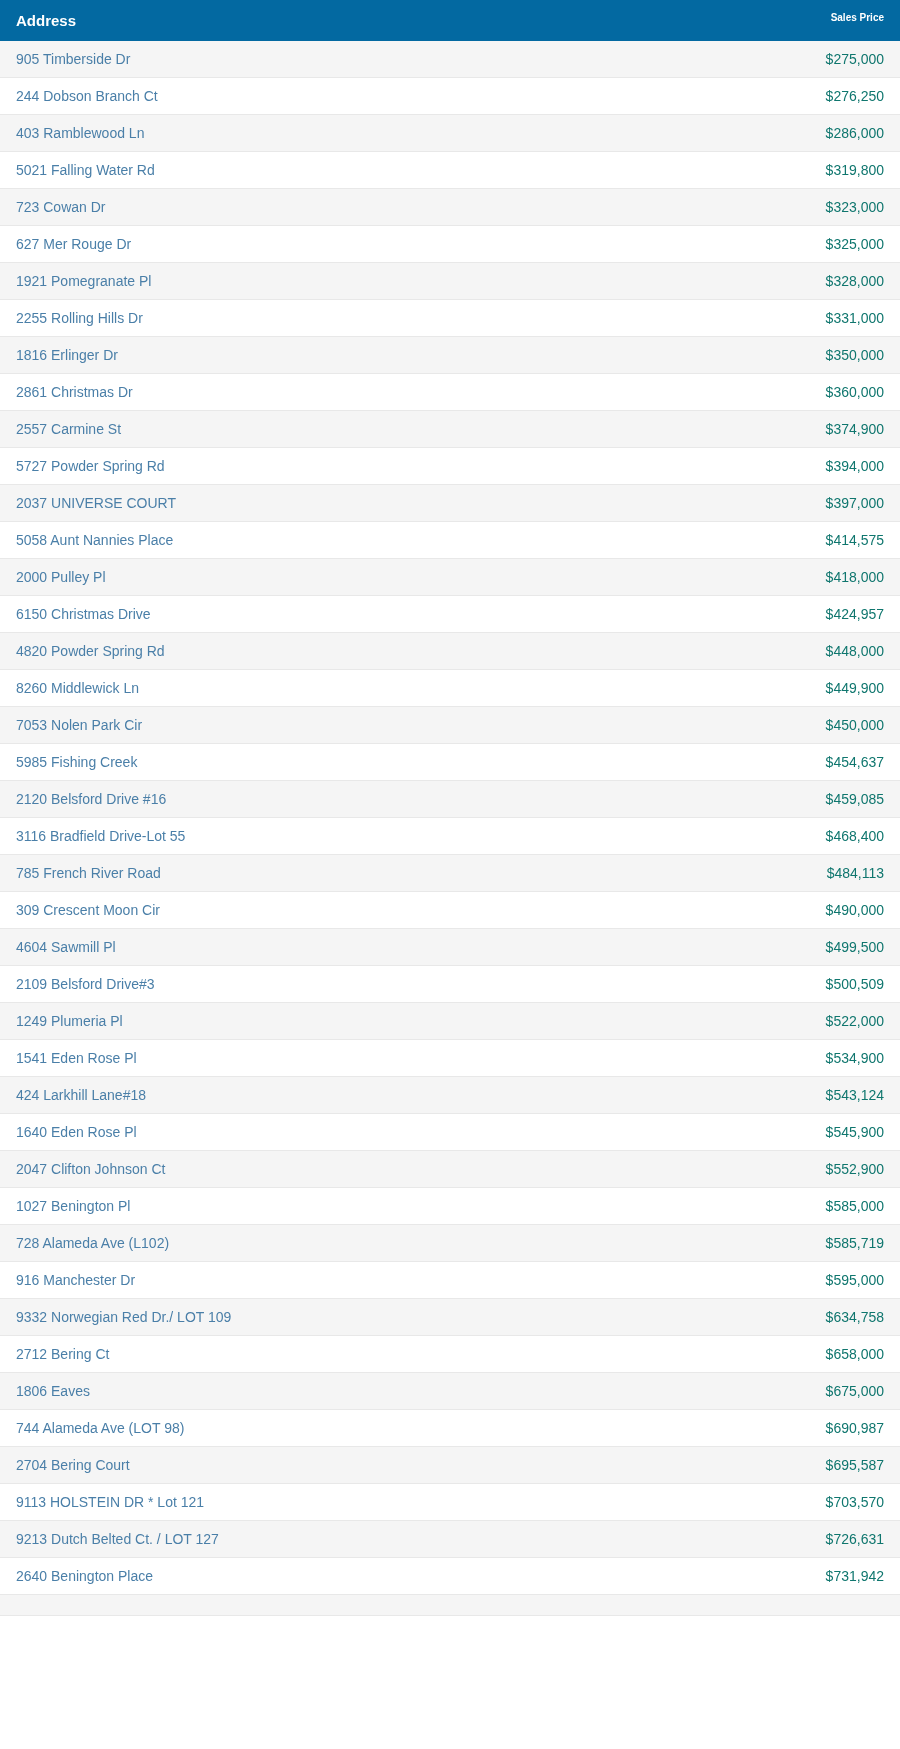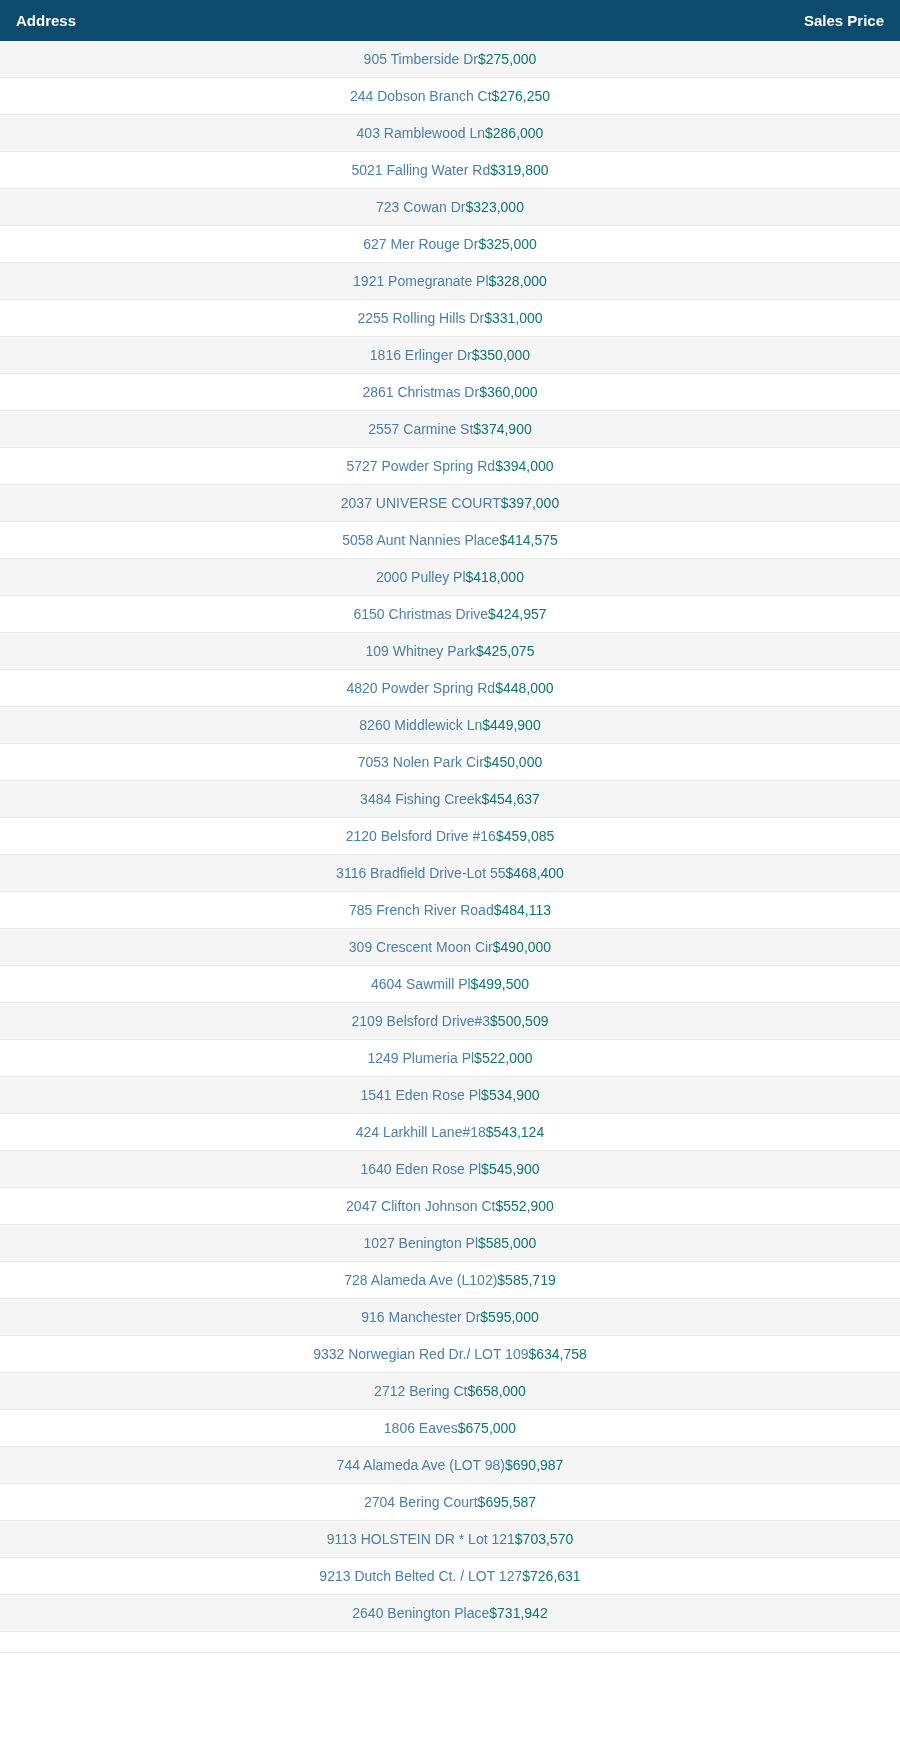--- a/index.html
+++ b/index.html
@@ -9,38 +9,38 @@
     }
     body {
       font-family: -apple-system, BlinkMacSystemFont, 'Helvetica Neue', Arial, sans-serif;
       background: #fff;
       width: 900px;
     }
     .table-container {
       width: 100%;
     }
     .table-header {
-      background: #0c4a6e;
+      background: #0369a1;
       display: flex;
       justify-content: space-between;
       padding: 12px 16px;
     }
     .table-header .col-address {
       color: #fff;
       font-weight: 600;
       font-size: 15px;
     }
     .table-header .col-price {
       color: #fff;
       font-weight: 600;
-      font-size: 15px;
+      font-size: 10px;
     }
     .table-row {
       display: flex;
-      justify-content: center;
+      justify-content: space-between;
       padding: 10px 16px;
       border-bottom: 1px solid #e8e8e8;
     }
     .table-row:nth-child(odd) {
       background: #f5f5f5;
     }
     .table-row:nth-child(even) {
       background: #ffffff;
     }
     .row-address {
@@ -119,37 +119,33 @@
       </div>
       <div class="table-row">
         <span class="row-address">2000 Pulley Pl</span>
         <span class="row-price">$418,000</span>
       </div>
       <div class="table-row">
         <span class="row-address">6150 Christmas Drive</span>
         <span class="row-price">$424,957</span>
       </div>
       <div class="table-row">
-        <span class="row-address">109 Whitney Park</span>
-        <span class="row-price">$425,075</span>
-      </div>
-      <div class="table-row">
         <span class="row-address">4820 Powder Spring Rd</span>
         <span class="row-price">$448,000</span>
       </div>
       <div class="table-row">
         <span class="row-address">8260 Middlewick Ln</span>
         <span class="row-price">$449,900</span>
       </div>
       <div class="table-row">
         <span class="row-address">7053 Nolen Park Cir</span>
         <span class="row-price">$450,000</span>
       </div>
       <div class="table-row">
-        <span class="row-address">3484 Fishing Creek</span>
+        <span class="row-address">5985 Fishing Creek</span>
         <span class="row-price">$454,637</span>
       </div>
       <div class="table-row">
         <span class="row-address">2120 Belsford Drive #16</span>
         <span class="row-price">$459,085</span>
       </div>
       <div class="table-row">
         <span class="row-address">3116 Bradfield Drive-Lot 55</span>
         <span class="row-price">$468,400</span>
       </div>

